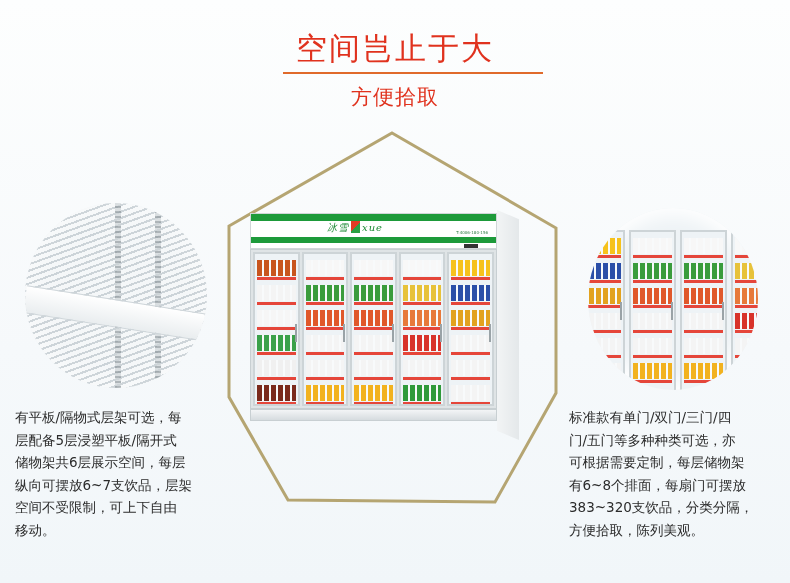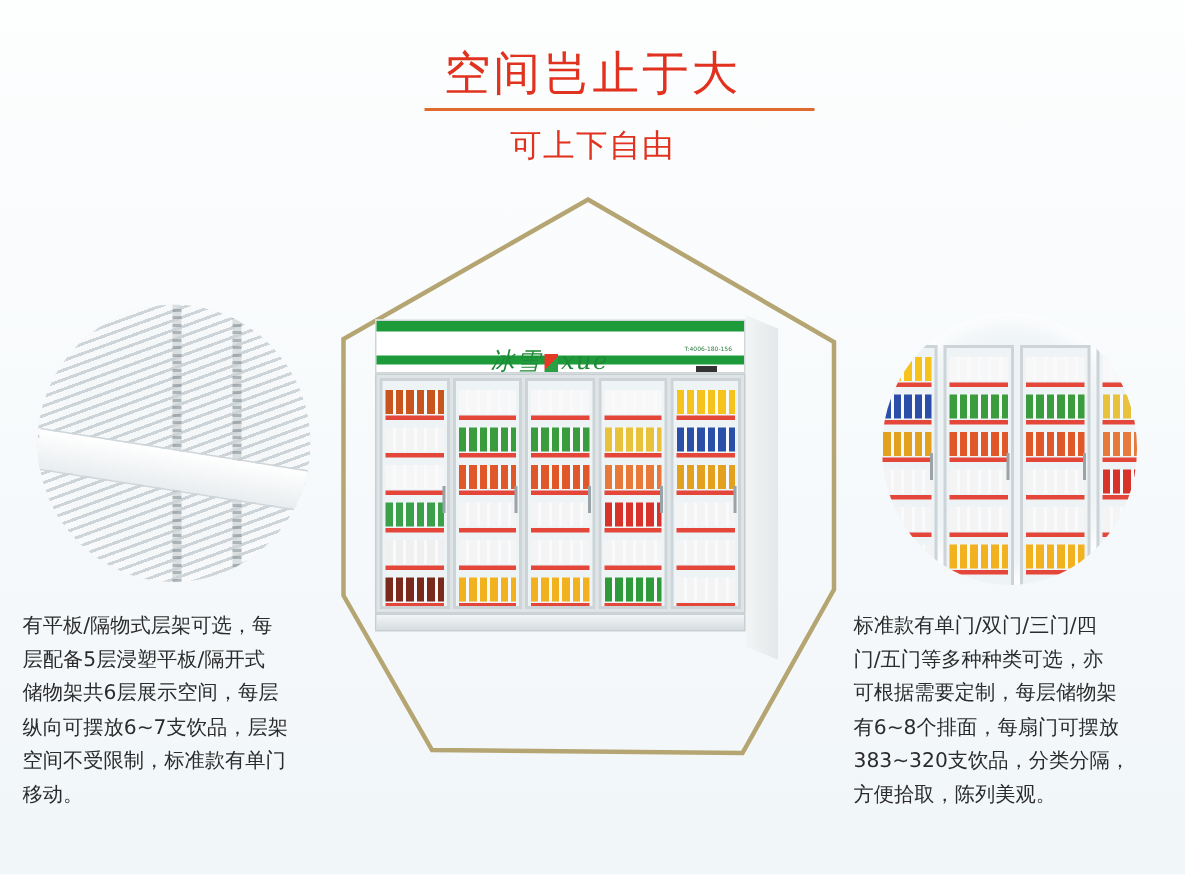--- a/index.html
+++ b/index.html
@@ -58,21 +58,21 @@
     background: linear-gradient(90deg,#f2f4f5,#e4e8ea);
     clip-path: polygon(0 0, 100% 4%, 100% 100%, 0 96%);
   }
   .header-panel {
     position: absolute; left: 0; top: 0; width: 247px; height: 36px;
     background: #fff; border: 1px solid #d0d6d8;
   }
   .green-top { position: absolute; left: 0; top: 0; width: 100%; height: 7px; background: #1d9a3a; }
   .green-bot { position: absolute; left: 0; top: 23px; width: 100%; height: 6px; background: #1d9a3a; }
   .logo {
-    position: absolute; left: 76px; top: 17px; font-size: 16px; color: #1d8a35;
+    position: absolute; left: 76px; top: 7px; font-size: 10px; color: #1d8a35;
     font-family: "DejaVu Serif", serif; font-style: italic; letter-spacing: 1px;
   }
   .logo .leaf { display: inline-block; width: 9px; height: 12px; background: linear-gradient(135deg,#e23a24 50%,#2aa043 50%); vertical-align: -2px; margin: 0 2px; }
   .phone { position: absolute; right: 8px; top: 16px; font-size: 4px; color: #2a7a40; }
   .display { position: absolute; right: 18px; top: 30px; width: 14px; height: 4px; background: #333; }
   .doors {
     position: absolute; left: 0; top: 36px; width: 247px; height: 160px;
     display: flex; gap: 2px; background: #dfe4e6; padding: 2px;
     border: 1px solid #c8cfd2;
   }
@@ -97,21 +97,21 @@
     white-space: pre-line;
   }
   .desc-left { left: 15px; top: 406px; width: 210px; }
   .desc-right { left: 569px; top: 406px; width: 215px; }
 </style>
 </head>
 <body>
 
 <div class="title">空间岂止于大</div>
 <div class="title-rule"></div>
-<div class="subtitle">可上下自由</div>
+<div class="subtitle">方便拾取</div>
 
 <svg class="hexagon" viewBox="0 0 790 583">
   <polygon id="hex-poly" fill="none" stroke="#b5a572" stroke-width="3" stroke-linejoin="miter" points="392,133 556,228 556,393 495,502 288,500 229,397 229,226"></polygon>
 </svg>
 
 <div class="circle circle-left">
   <div class="shelf-stripes"></div>
   <div class="upright" style="left:90px"></div>
   <div class="upright" style="left:130px"></div>
   <div class="shelf-bar"></div>
@@ -377,20 +377,20 @@
         <div class="handle" style="right: 1px;"></div>
       </div>
     </div>
   <div class="base"></div>
 </div>
 
 <div class="desc desc-left">有平板/隔物式层架可选，每
 层配备5层浸塑平板/隔开式
 储物架共6层展示空间，每层
 纵向可摆放6~7支饮品，层架
-空间不受限制，标准款有单门
+空间不受限制，可上下自由
 移动。</div>
 <div class="desc desc-right">标准款有单门/双门/三门/四
 门/五门等多种种类可选，亦
 可根据需要定制，每层储物架
 有6~8个排面，每扇门可摆放
 383~320支饮品，分类分隔，
 方便拾取，陈列美观。</div>
 
 </body></html>

